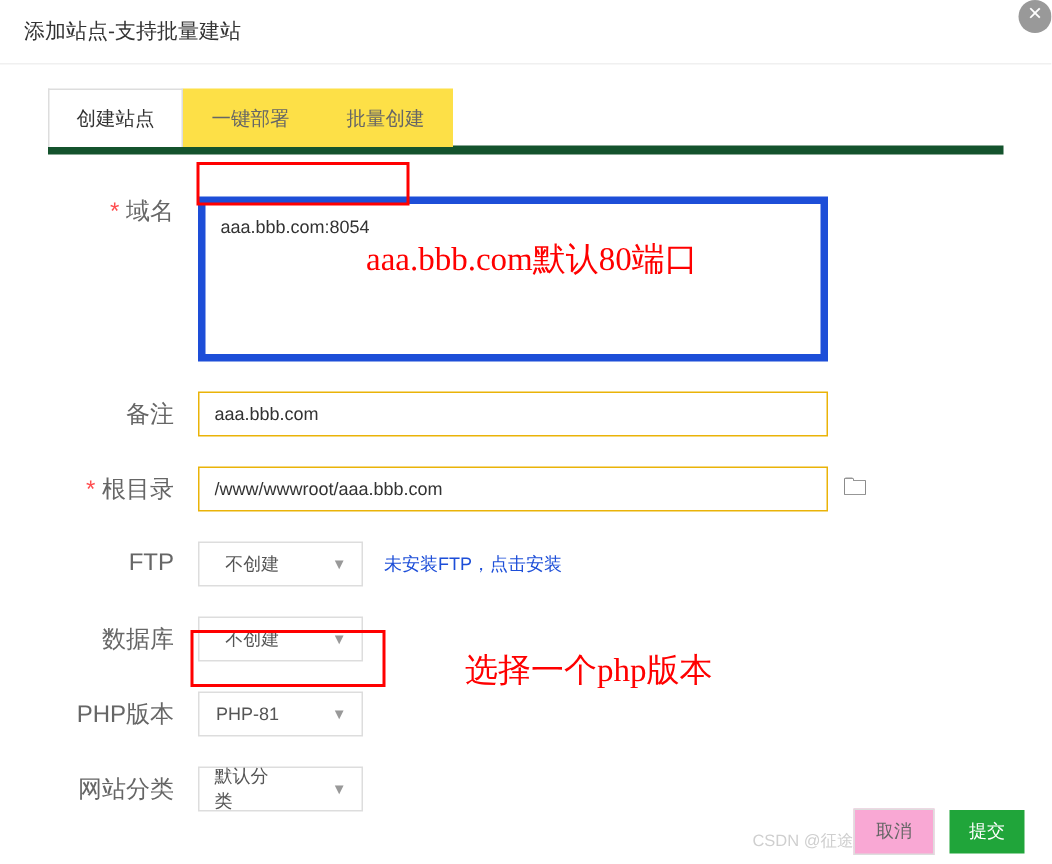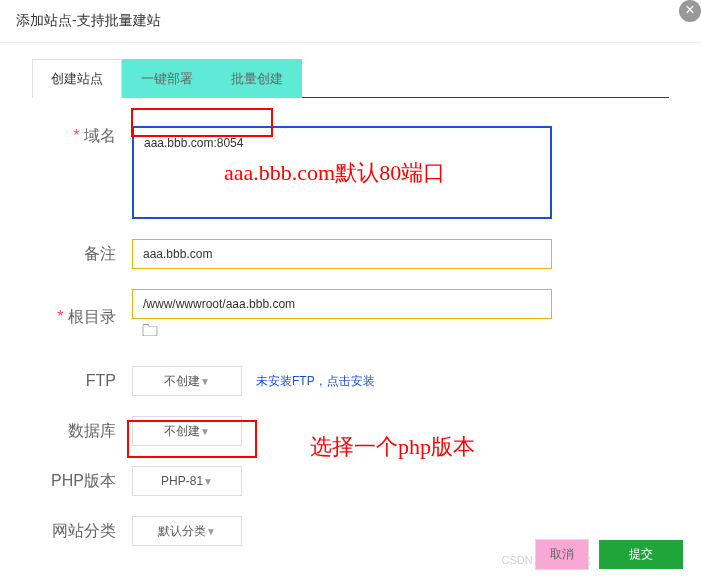--- a/index.html
+++ b/index.html
@@ -32,31 +32,31 @@
       text-align: center;
       line-height: 20px;
       cursor: pointer;
       font-size: 16px;
     }
     .content {
       padding: 16px 32px;
     }
     .tabs {
       display: flex;
-      border-bottom: 1px solid #14532d;
+      border-bottom: 6px solid #14532d;
       margin-bottom: 28px;
     }
     .tab {
       padding: 10px 18px;
       font-size: 13px;
       color: #666;
       cursor: pointer;
       border: 1px solid transparent;
       border-bottom: none;
-      background: #5eead4;
+      background: #fde047;
       margin-right: 0;
       margin-bottom: -1px;
     }
     .tab.active {
       background: #fff;
       border-color: #ddd;
       color: #333;
     }
     .form-row {
       display: flex;
@@ -71,92 +71,93 @@
       padding-right: 16px;
       color: #666;
       font-size: 16px;
     }
     .required::before {
       content: "* ";
       color: #ff4d4f;
     }
     .textarea-field {
       width: 420px;
-      height: 93px;
-      border: 2px solid #1d4ed8;
+      height: 110px;
+      border: 5px solid #1d4ed8;
       padding: 8px 10px;
       font-size: 12px;
       color: #333;
       resize: none;
       font-family: inherit;
     }
     .input-field {
       height: 30px;
       border: 1px solid #eab308;
       padding: 0 10px;
       font-size: 12px;
       color: #333;
       background: #fff;
     }
     .input-wide { width: 420px; }
-    .input-with-icon { display: flex; align-items: flex-start; flex-direction: column; }
+    .input-with-icon { display: flex; align-items: center; }
     .folder-icon {
       margin-left: 10px;
       cursor: pointer;
       font-size: 16px;
       color: #333;
     }
     .select {
       width: 110px;
       height: 30px;
       border: 1px solid #ddd;
       display: inline-flex;
       align-items: center;
-      justify-content: center;
+      justify-content: flex-end;
       padding: 4px 10px;
       font-size: 12px;
       color: #555;
       cursor: pointer;
       background: #fff;
+      gap: 35px;
     }
     .caret {
       font-size: 10px;
       color: #999;
     }
     .hint-green {
       color: #1d4ed8;
       font-size: 12px;
       margin-left: 14px;
     }
     .annotation-red {
       font-family: "SimSun", serif;
       color: #ff0000;
       font-size: 22px;
       position: absolute;
       pointer-events: none;
     }
-    .ann1 { top: 158px; left: 224px; }
+    .ann1 { top: 158px; left: 244px; }
     .ann2 { top: 432px; left: 310px; }
     .red-box {
       position: absolute;
       border: 2px solid #ff0000;
       pointer-events: none;
     }
     .rb1 { top: 108px; left: 131px; width: 142px; height: 29px; }
     .rb2 { top: 420px; left: 127px; width: 130px; height: 38px; }
     .footer {
       position: absolute;
       bottom: 6px;
       right: 18px;
       display: flex;
       align-items: center;
       gap: 10px;
     }
     .btn-sub {
-      padding: 6px 30px;
+      padding: 6px 13px;
       background: #20a53a;
       color: #fff;
       border: none;
       font-size: 12px;
       cursor: pointer;
     }
     .btn-cancel {
       padding: 6px 14px;
       background: #f9a8d4;
       border: 1px solid #ddd;

